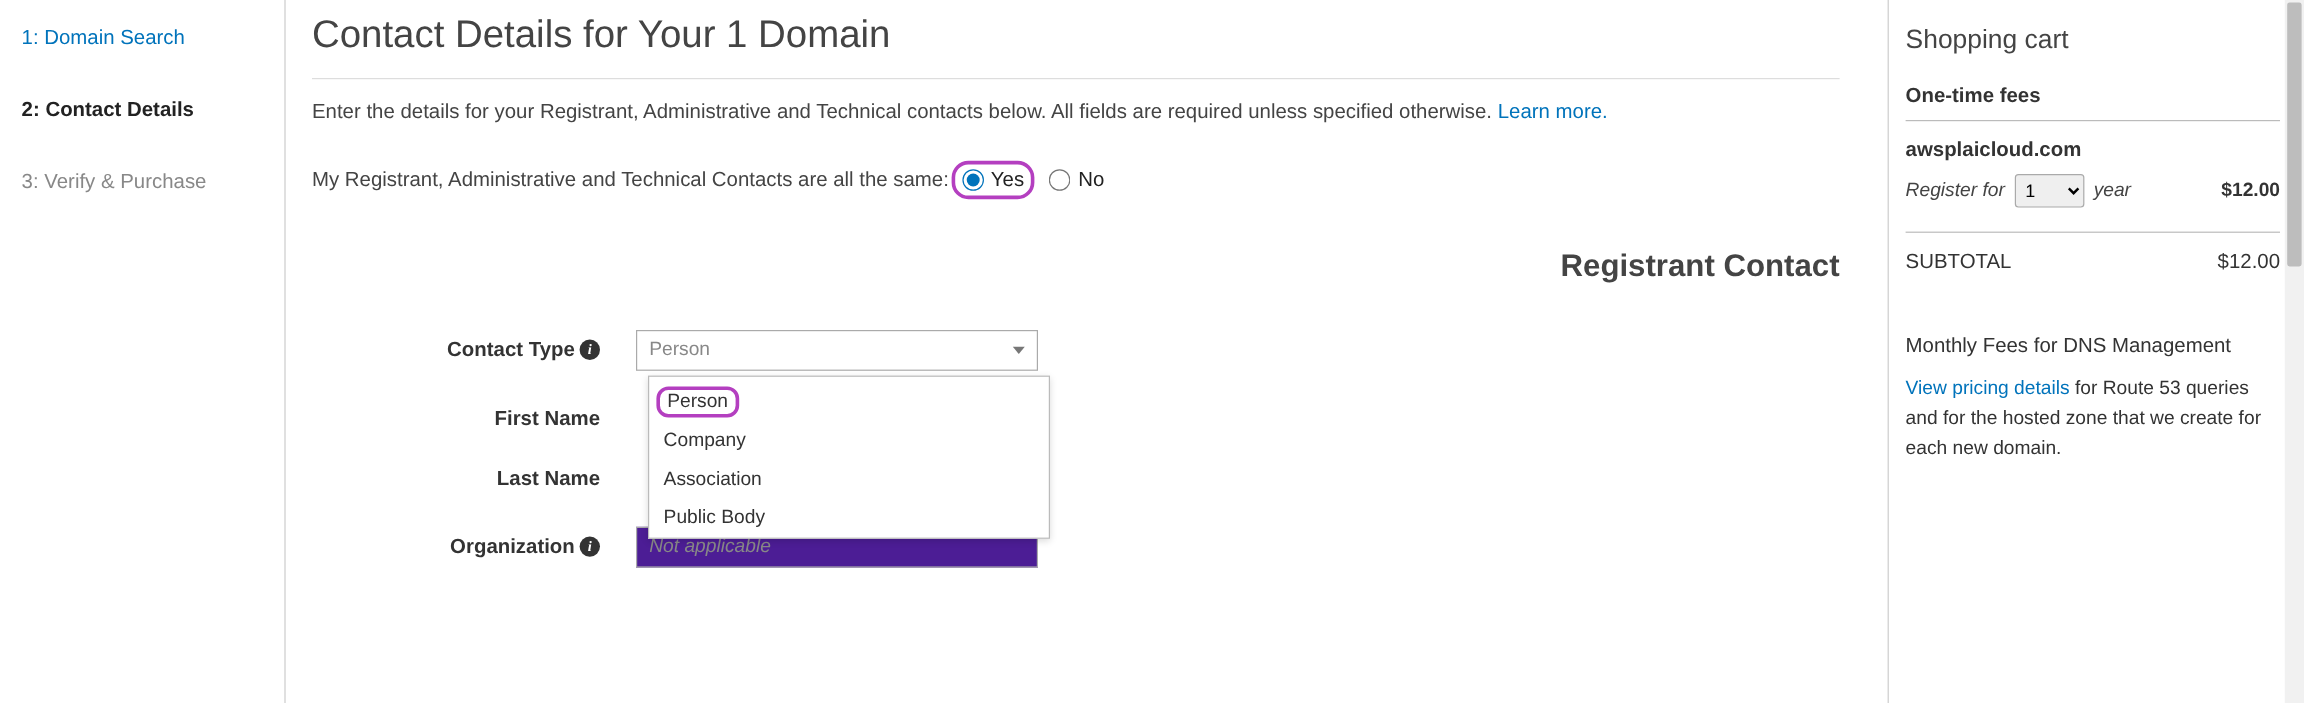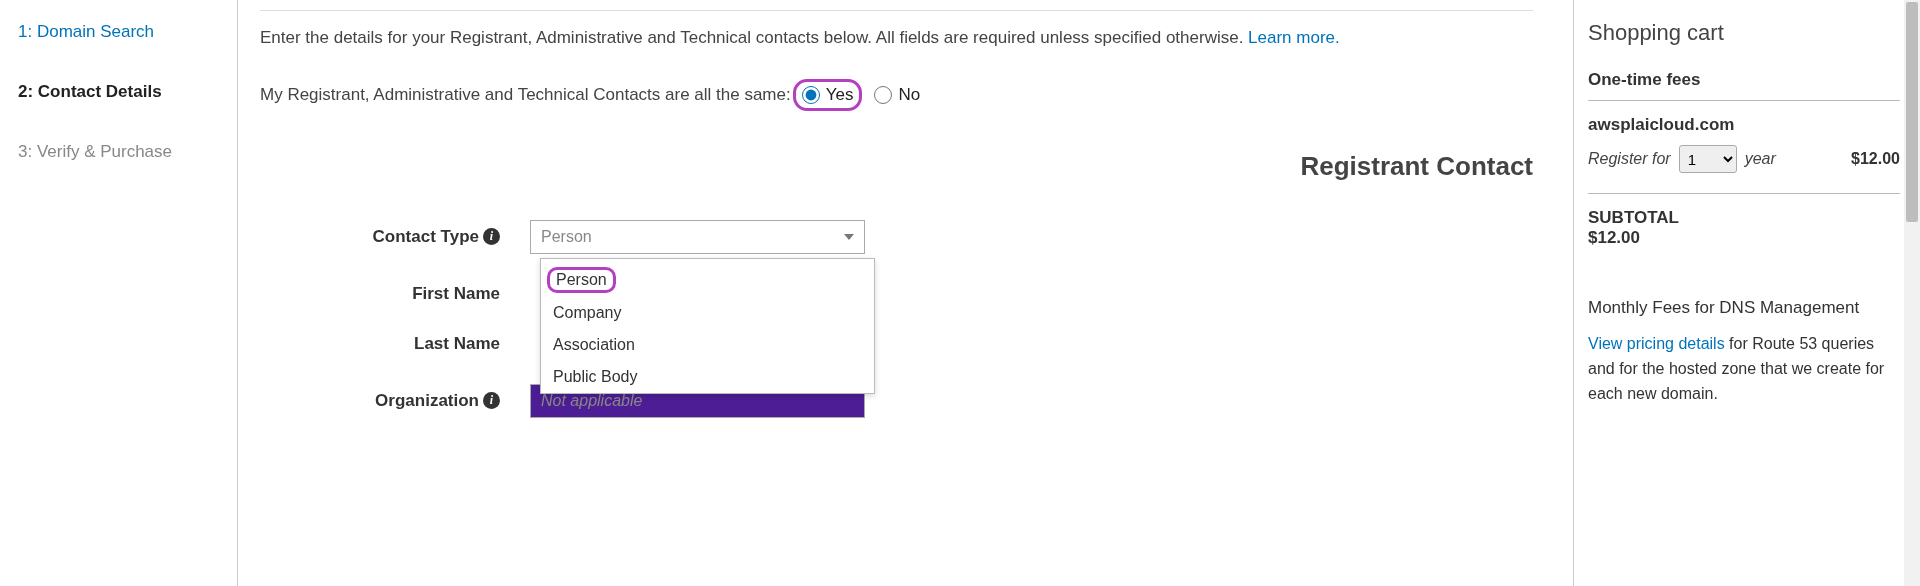--- a/index.html
+++ b/index.html
@@ -218,25 +218,24 @@
     border: 1px solid #aaa;
     border-radius: 3px;
     font-size: 15px;
     padding: 0 4px;
     cursor: pointer;
   }
   .price { font-weight: bold; }
   .subtotal-row {
     display: flex;
     justify-content: space-between;
-    font-weight: bold;
+    font-weight: normal;
     font-size: 17px;
     margin-top: 12px;
     margin-bottom: 50px;
-    flex-direction: column;
   }
   .monthly-label {
     font-size: 17px;
     font-weight: normal;
     margin-bottom: 14px;
   }
   .pricing-text {
     font-size: 16px;
     line-height: 1.55;
     color: #333;
@@ -264,20 +263,21 @@
 <body>
 
 <div class="layout">
   <div class="sidebar-left">
     <div class="step step-link">1: Domain Search</div>
     <div class="step step-active">2: Contact Details</div>
     <div class="step step-disabled">3: Verify &amp; Purchase</div>
   </div>
 
   <div class="main">
+    <h1 class="page-title">Contact Details for Your 1 Domain</h1>
     <hr class="title-rule">
     <p class="intro">
       <span>Enter the details for your Registrant, Administrative and Technical contacts below. All fields are required unless specified otherwise. </span><a href="#">Learn more.</a>
     </p>
 
     <div class="same-row">
       <span>My Registrant, Administrative and Technical Contacts are all the same:</span>
       <span class="circled">
         <input type="radio" checked="" style="">
         <span class="radio-label">Yes</span>

